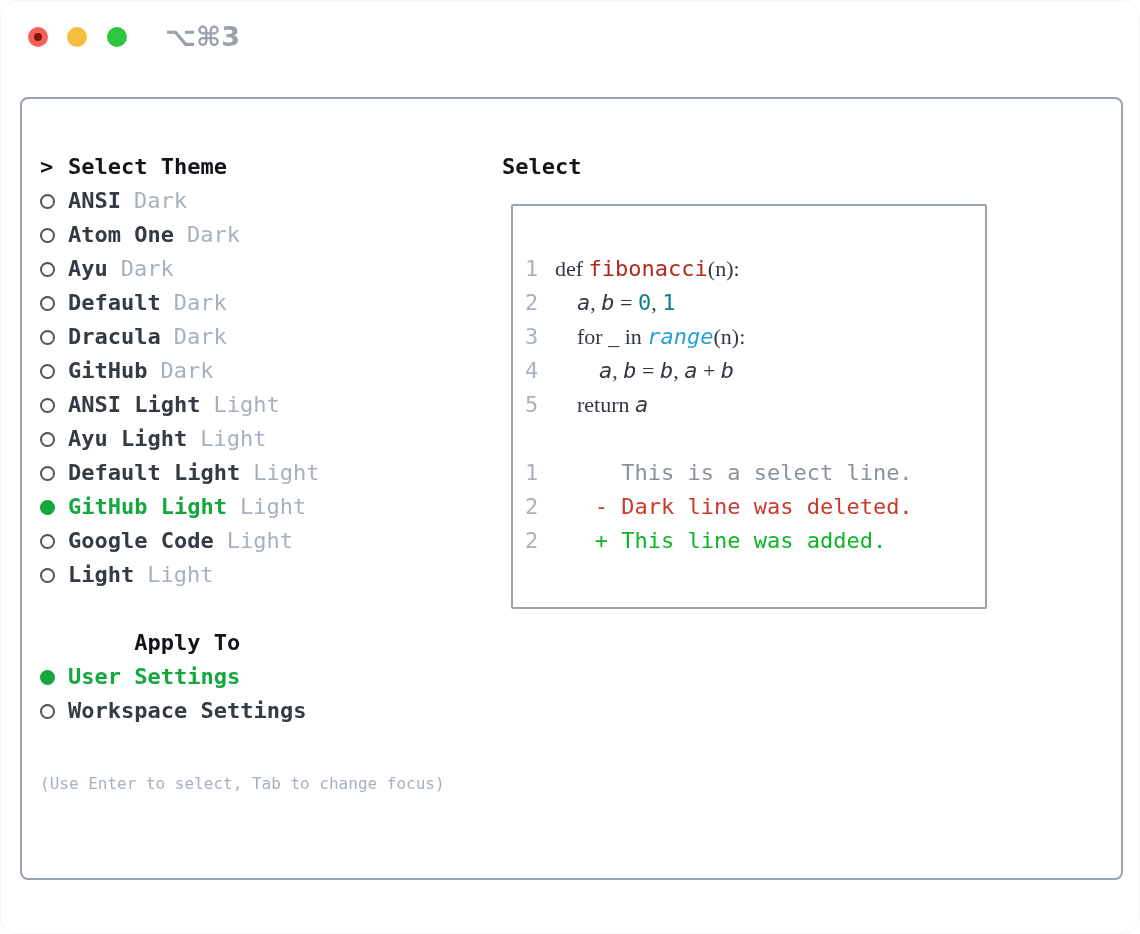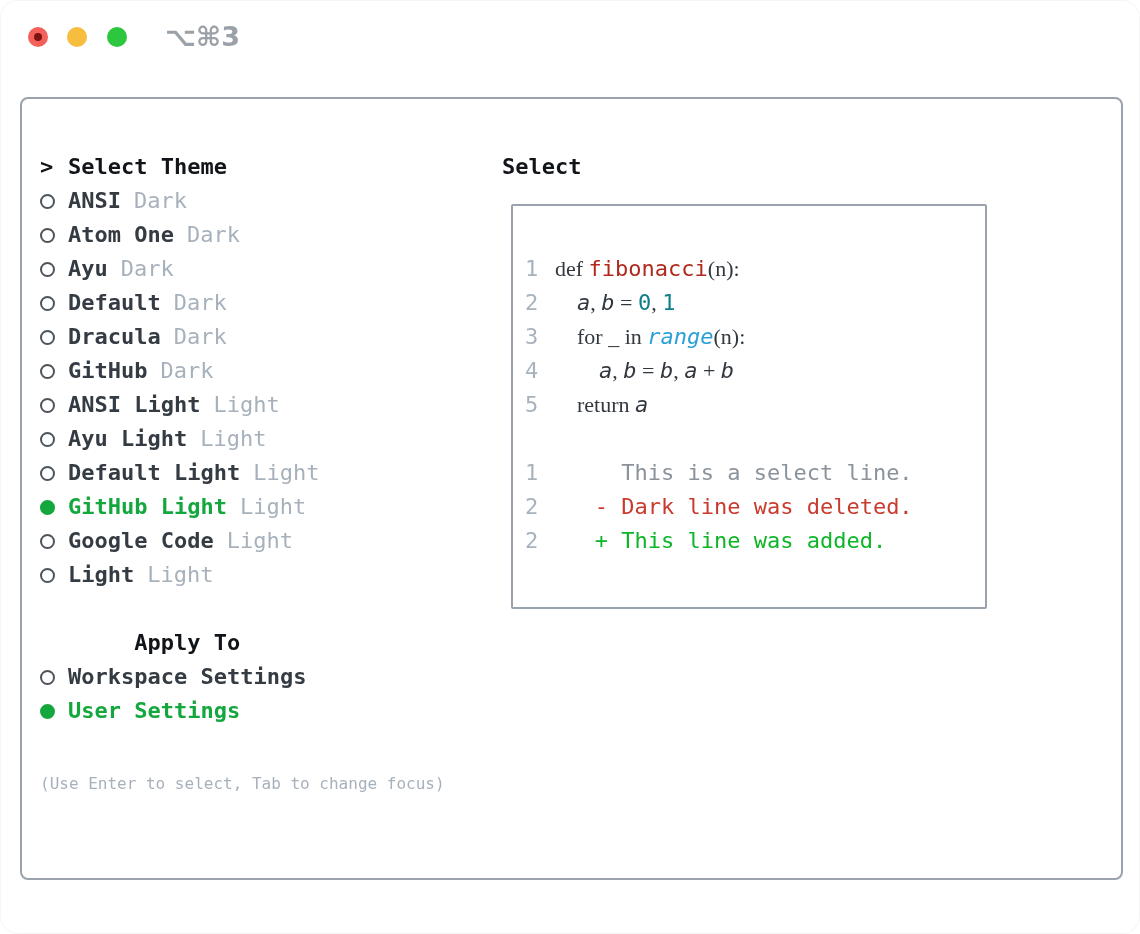--- a/index.html
+++ b/index.html
@@ -75,22 +75,22 @@
         <div class="row flexrow"><span class="radio"></span><span class="opt-name">Ayu Light</span><span class="opt-variant">Light</span></div>
         <div class="row flexrow"><span class="radio"></span><span class="opt-name">Default Light</span><span class="opt-variant">Light</span></div>
         <div class="row flexrow sel"><span class="radio on"></span><span class="opt-name">GitHub Light</span><span class="opt-variant">Light</span></div>
         <div class="row flexrow"><span class="radio"></span><span class="opt-name">Google Code</span><span class="opt-variant">Light</span></div>
         <div class="row flexrow"><span class="radio"></span><span class="opt-name">Light</span><span class="opt-variant">Light</span></div>
       </div>
 
     <div class="apply-block">
       <div class="row apply-title hdr">Apply To</div>
       <div id="apply-list">
+          <div class="row flexrow sel"><span class="radio on"></span><span class="opt-name">User Settings</span></div>
           <div class="row flexrow"><span class="radio"></span><span class="opt-name">Workspace Settings</span></div>
-          <div class="row flexrow sel"><span class="radio on"></span><span class="opt-name">User Settings</span></div>
         </div>
     </div>
 
     <div class="hint">(Use Enter to select, Tab to change focus)</div>
 
     <div class="row preview-title hdr">Select</div>
     <div class="preview-box">
       <div class="preview-lines" id="preview-lines">
           <div class="row"><span class="lnum">1</span><span class="tk-code">def </span><span class="tk-fn">fibonacci</span><span class="tk-code">(n):</span></div>
           <div class="row"><span class="lnum">2</span><span class="tk-code">    </span><span class="tk-var">a</span><span class="tk-code">, </span><span class="tk-var">b</span><span class="tk-code"> = </span><span class="tk-num">0</span><span class="tk-code">, </span><span class="tk-num">1</span></div>

